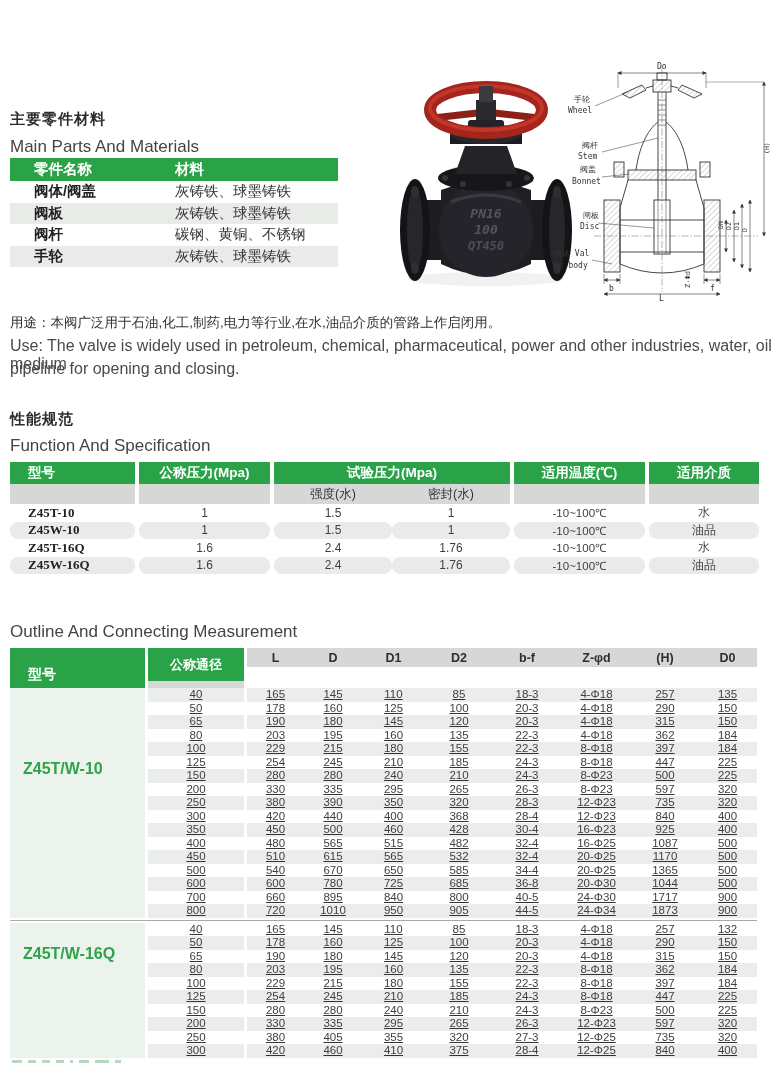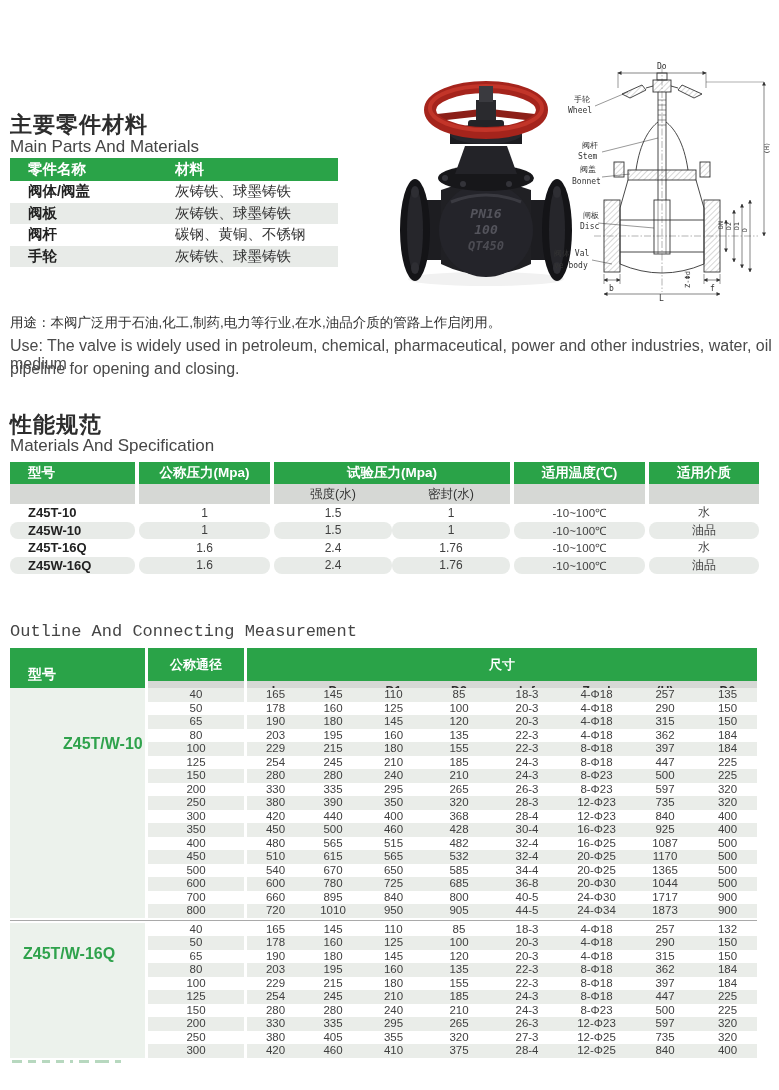--- a/index.html
+++ b/index.html
@@ -1,67 +1,67 @@
 <!DOCTYPE html>
 <html><head>
 <meta charset="utf-8">
 <style>
   html,body{margin:0;padding:0;background:#fff;}
   .page{position:relative;width:779px;height:1090px;background:#fff;overflow:hidden;
         font-family:"Liberation Sans",sans-serif;color:#333;}
 
   
-  .title-zh{position:absolute;font-size:22px;font-weight:bold;color:#2d2d2d;letter-spacing:1px;}
+  .title-zh{position:absolute;font-size:15px;font-weight:bold;color:#2d2d2d;letter-spacing:1px;}
   .title-en{position:absolute;font-size:17px;color:#454545;}
 
   
   .mat-table{position:absolute;left:10px;top:158px;width:328px;}
   .mat-row{display:grid;grid-template-columns:165px 163px;height:21.5px;align-items:center;font-size:14.5px;}
   .mat-head{background:#2aa348;color:#fff;font-weight:bold;height:23px;}
   .mat-row.alt{background:#e8ebe8;}
   .mat-cell{overflow:hidden;white-space:nowrap;}
-  .mat-cell.pad{padding-left:18px;}
+  .mat-cell.pad{padding-left:24px;}
   .mat-cell.bold{font-weight:bold;color:#222;}
 
   
   .usage-zh{position:absolute;left:10px;top:314px;font-size:13.5px;color:#333;}
   .usage-en{position:absolute;left:10px;font-size:16px;color:#4a4a4a;}
 
   
   .spec-table{position:absolute;left:10px;top:462px;width:749px;font-size:12.5px;}
   .spec-head{display:grid;grid-template-columns:125px 4px 131px 4px 236px 4px 131px 4px 110px;height:22px;}
   .spec-row10{display:grid;grid-template-columns:125px 4px 131px 4px 118px 118px 4px 131px 4px 110px;}
   .spec-sub{height:20px;}
   .spec-data{height:17.5px;}
   .sc{display:flex;align-items:center;justify-content:center;overflow:hidden;white-space:nowrap;}
   .sc.left{justify-content:flex-start;padding-left:18px;}
   .sc.green{background:#2aa348;color:#fff;font-weight:bold;font-size:13.5px;}
   .sc.gray{background:#d6d8d5;color:#333;}
-  .sc.model{font-weight:bold;color:#222;font-size:13px;}
+  .sc.model{font-weight:bold;color:#222;font-size:13px;font-family:Liberation Serif, serif;}
   .sc.val{color:#3f3f3f;font-size:12px;}
   .sc.small{font-size:11.5px;}
   .spec-data.alt .sc:not(.gapc){background:#e8ebe8;border-radius:8px;}
   .gapc{background:#fff;}
 
   
   .dims-table{position:absolute;left:10px;top:648px;width:747px;}
   .dims-header{display:grid;grid-template-columns:135px 3px 96px 3px 510px;height:40px;}
   .dh-model{background:#2aa348;color:#fff;font-weight:bold;font-size:14px;display:flex;align-items:center;padding-left:18px;}
   .dh-stack{display:flex;flex-direction:column;}
   .dh-green{background:#2aa348;color:#fff;font-weight:bold;font-size:13px;height:33px;display:flex;align-items:center;justify-content:center;}
   .dh-gray{background:#d6d8d5;color:#6d28d9;font-weight:bold;font-size:12.5px;height:20px;display:flex;align-items:center;justify-content:center;}
   .dh-cols{display:grid;grid-template-columns:57px 58px 63px 68px 68px 71px 66px 59px;background:#d6d8d5;height:19px;}
   .dh-cols .dc{display:flex;align-items:center;justify-content:center;font-weight:bold;font-size:12.5px;color:#2e2e2e;}
 
   .dims-group{display:grid;grid-template-columns:135px 3px 609px;}
   .dims-model{background:#ecf2ec;}
   .dims-model span{display:block;padding-left:13px;font-size:16px;font-weight:bold;color:#2fa24c;}
-  .dims-model.g1 span{padding-top:47px;margin-left:40px;}
+  .dims-model.g1 span{padding-top:72px;}
   .dims-model.g2 span{padding-top:22px;}
-  .dims-rows{display:flex;flex-direction:column;}
+  .dims-rows{display:flex;flex-direction:column;text-decoration:underline;}
   .dims-row{display:grid;grid-template-columns:96px 3px 57px 58px 63px 68px 68px 71px 66px 59px;height:13.5px;}
   .dims-row .cell{display:flex;align-items:center;justify-content:center;font-size:11.5px;color:#3f3f3f;line-height:13.5px;overflow:hidden;white-space:nowrap;}
   .dims-row.alt .cell{background:#eaede9;}
   .dims-sep{height:5px;background:#fff;position:relative;}
   .dims-sep::after{content:"";position:absolute;left:0;right:0;top:2px;height:1.5px;background:#a9a9a9;}
 
   
   .fragment{position:absolute;left:12px;top:1060px;display:flex;gap:6px;}
   .fragment i{display:block;height:3px;background:#b7d8bf;}
 
@@ -231,21 +231,21 @@
       <text x="4" y="210" fill="#333" stroke="none">ve body</text>
       <line x1="42" y1="202" x2="62" y2="206" stroke-width="0.5"></line>
     </svg>
   </div>
 
   <div class="usage-zh">用途：本阀广泛用于石油,化工,制药,电力等行业,在水,油品介质的管路上作启闭用。</div>
   <div class="usage-en" style="top:337px;">Use: The valve is widely used in petroleum, chemical, pharmaceutical, power and other industries, water, oil medium</div>
   <div class="usage-en" style="top:360px;">pipeline for opening and closing.</div>
 
   <div class="title-zh" style="left:10px;top:410px;">性能规范</div>
-  <div class="title-en" style="left:10px;top:436px;">Materials And Specification</div>
+  <div class="title-en" style="left:10px;top:436px;">Function And Specification</div>
   <div class="spec-table">
       <div class="spec-head">
         <div class="sc green left">型号</div>
         <div class="gapc"></div>
         <div class="sc green">公称压力(Mpa)</div>
         <div class="gapc"></div>
         <div class="sc green">试验压力(Mpa)</div>
         <div class="gapc"></div>
         <div class="sc green">适用温度(℃)</div>
         <div class="gapc"></div>
@@ -306,33 +306,32 @@
         <div class="gapc"></div>
         <div class="sc val">2.4</div>
         <div class="sc val">1.76</div>
         <div class="gapc"></div>
         <div class="sc val small">-10~100℃</div>
         <div class="gapc"></div>
         <div class="sc val">油品</div>
       </div>
     </div>
 
-  <div class="title-en" style="left:10px;top:622px;font-family:Liberation Mono, monospace;">Outline And Connecting Measurement</div>
+  <div class="title-en" style="left:10px;top:622px;">Outline And Connecting Measurement</div>
 
   <div class="dims-table">
     <div class="dims-header">
       <div class="dh-model">型号</div>
       <div class="gapc"></div>
       <div class="dh-stack">
         <div class="dh-green">公称通径</div>
         <div class="dh-gray">mm</div>
       </div>
       <div class="gapc"></div>
       <div class="dh-stack">
-        <div class="dh-green">尺寸</div>
         <div class="dh-cols">
             <div class="dc">L</div>
             <div class="dc">D</div>
             <div class="dc">D1</div>
             <div class="dc">D2</div>
             <div class="dc">b-f</div>
             <div class="dc">Z-φd</div>
             <div class="dc">(H)</div>
             <div class="dc">D0</div>
           </div>

